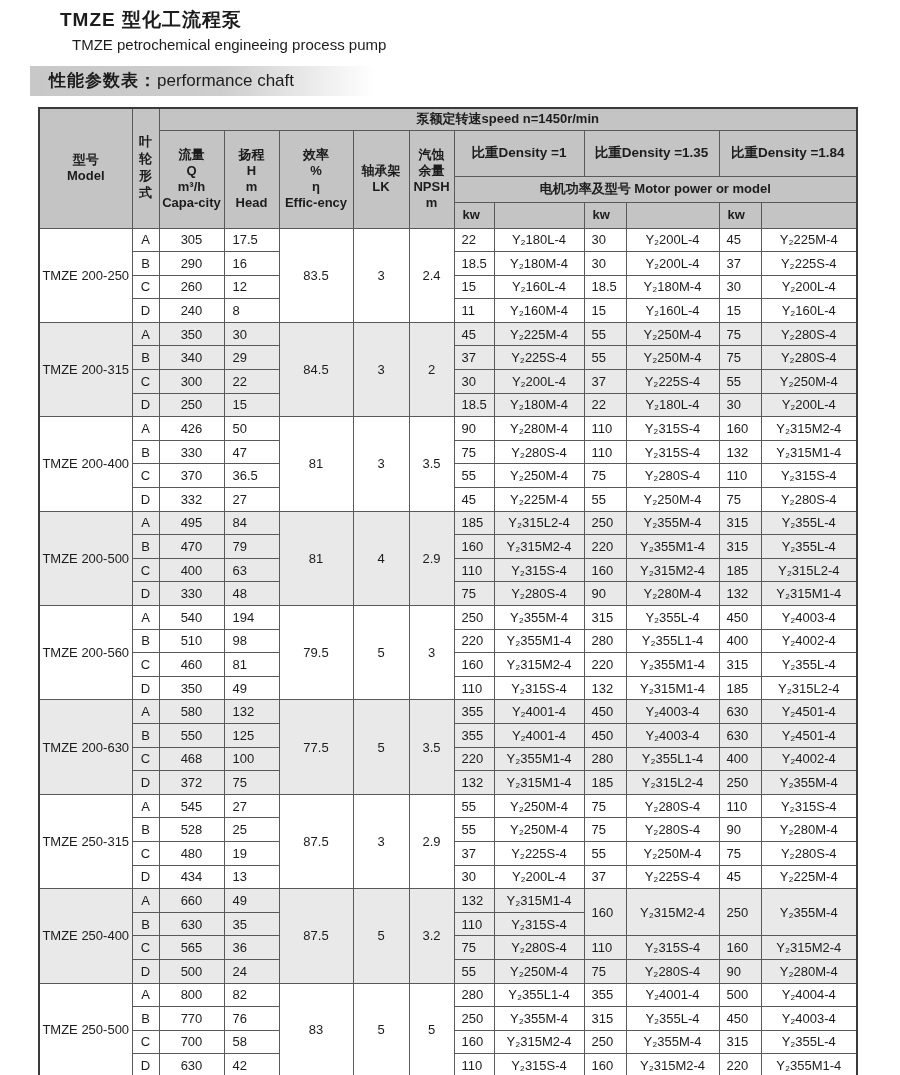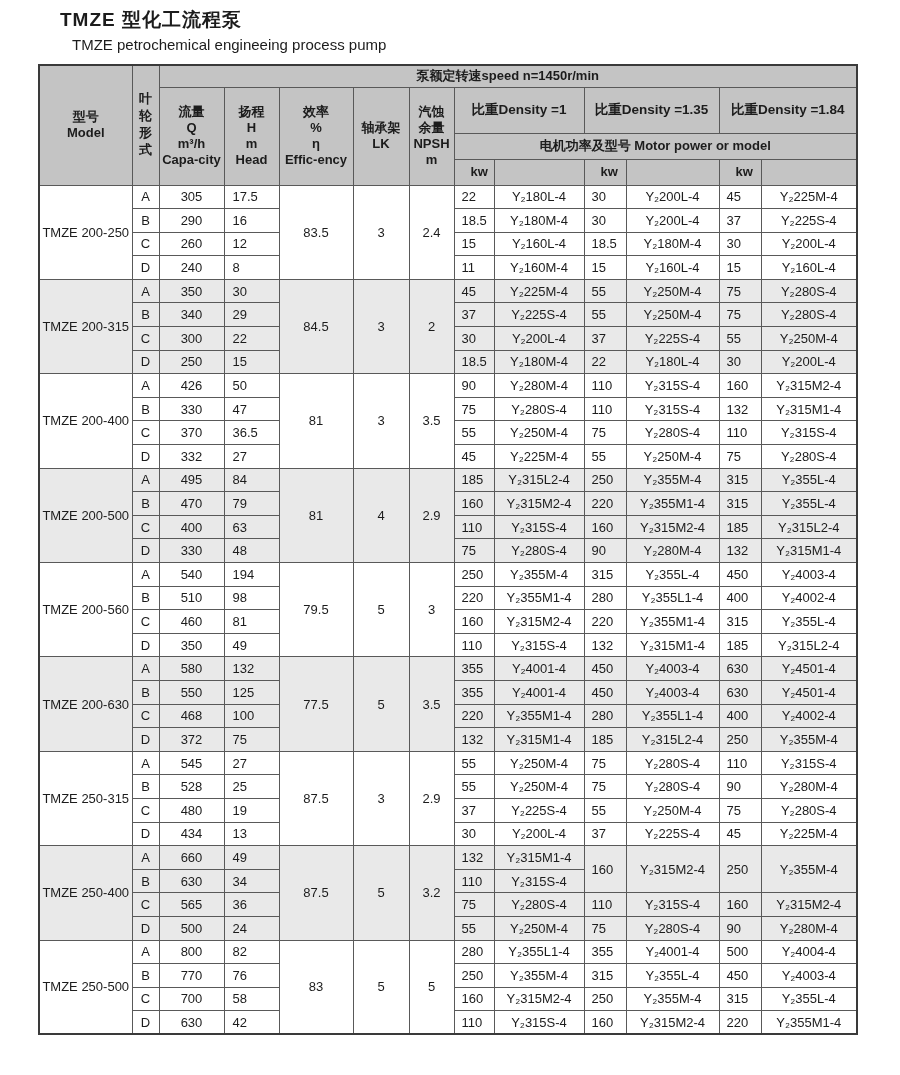--- a/index.html
+++ b/index.html
@@ -50,34 +50,37 @@
   thead th{
     background:var(--header-bg);
     font-weight:bold;
     text-align:center;
     white-space:pre-line;
     line-height:1.25;
   }
   thead tr.h-row1 th{height:22px;}
   thead tr.h-row2 th.density{height:46px;font-size:13.5px;}
   thead tr.h-row3 th{height:26px;}
-  thead tr.h-row4 th{height:26px;text-align:left;padding-left:16px;}
+  thead tr.h-row4 th{height:26px;text-align:left;padding-left:8px;}
   th.impeller-h{line-height:1.3;}
   tbody td{height:23.6px;text-align:center;}
   tbody tr.shaded td{background:var(--shaded-bg);}
   tbody td.model{font-size:13px;}
   tbody td.left{text-align:left;padding-left:8px;}
   tbody td.kw{text-align:left;padding-left:7px;}
 </style>
 </head>
 <body>
 
 <div class="page">
   <h1 class="page-title">TMZE 型化工流程泵</h1>
   <div class="page-subtitle">TMZE petrochemical engineeing process pump</div>
+  <div class="section-banner">
+    <span class="zh">性能参数表：</span><span class="en">performance chaft</span>
+  </div>
 
   <table class="perf">
     <colgroup>
       <col style="width:93px">
         <col style="width:27px">
         <col style="width:65px">
         <col style="width:55px">
       <col style="width:74px">
         <col style="width:56px">
         <col style="width:45px">
@@ -481,21 +484,21 @@
           <td class="kw">132</td>
           <td>Y₂315M1-4</td>
           <td rowspan="2" class="kw">160</td>
           <td rowspan="2">Y₂315M2-4</td>
           <td rowspan="2" class="kw">250</td>
           <td rowspan="2">Y₂355M-4</td>
         </tr>
         <tr class="shaded">
           <td class="impeller">B</td>
           <td>630</td>
-          <td class="left">34</td>
+          <td class="left">35</td>
           <td class="kw">110</td>
           <td>Y₂315S-4</td>
         </tr>
         <tr class="shaded">
           <td class="impeller">C</td>
           <td>565</td>
           <td class="left">36</td>
           <td class="kw">75</td>
           <td>Y₂280S-4</td>
           <td class="kw">110</td>

